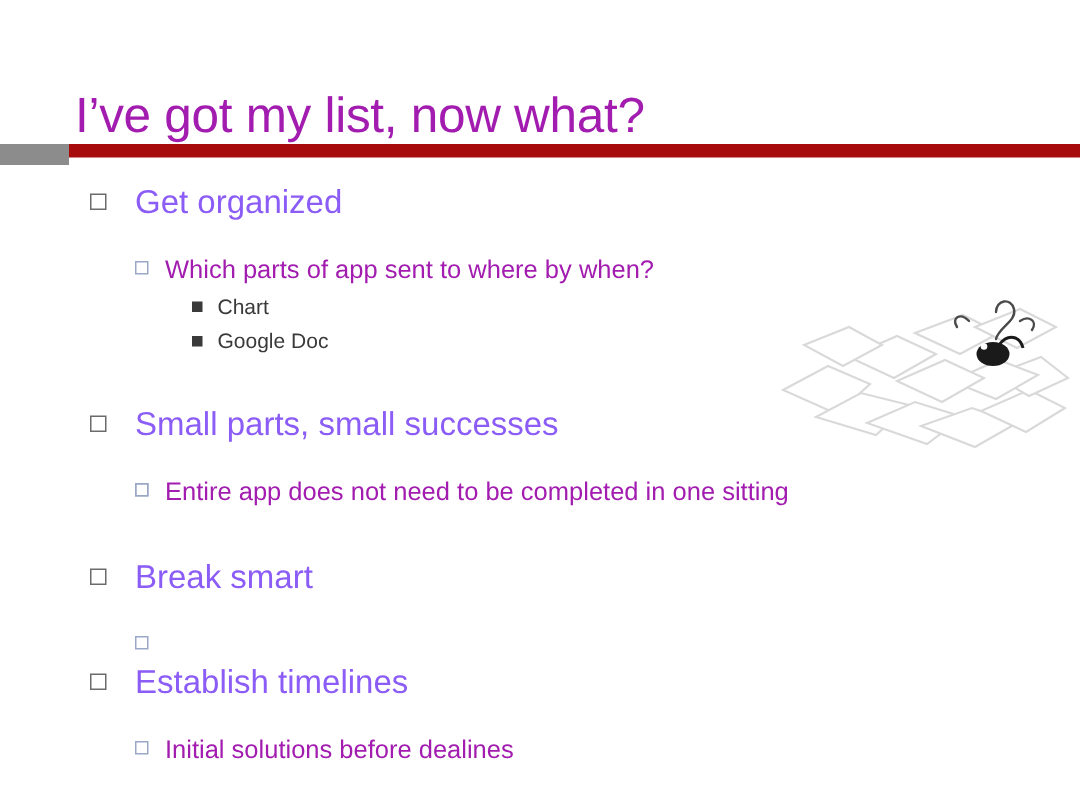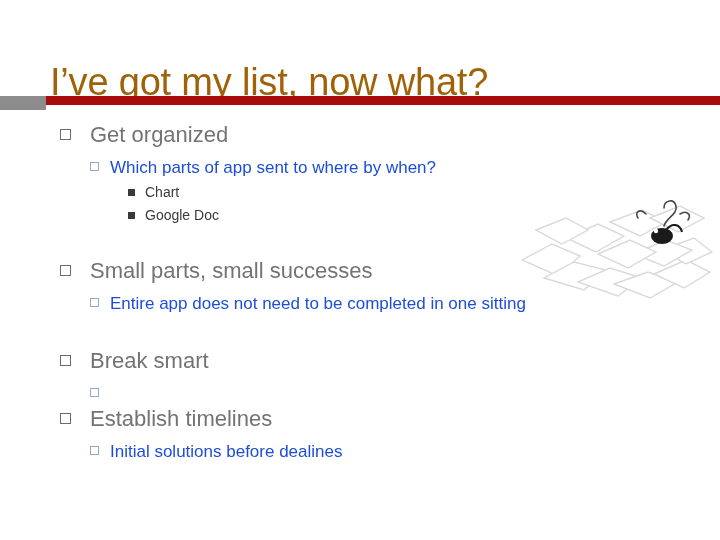--- a/index.html
+++ b/index.html
@@ -22,22 +22,22 @@
     height: 540px;
     overflow: hidden;
   }
 
   
   .title {
     position: absolute;
     left: 50px;
     top: 36px;
     width: 640px;
-    font-size: 38px;
-    color: #a16207;
+    font-size: 33px;
+    color: #a21caf;
     letter-spacing: -0.2px;
     font-weight: normal;
     white-space: nowrap;
   }
 
   
   .bar-wrap {
     position: absolute;
     left: 0;
     top: 96px;
@@ -66,44 +66,44 @@
     position: absolute;
     left: 52px;
     top: 120px;
     width: 660px;
   }
 
   .lvl1 {
     position: relative;
     padding-left: 38px;
     font-size: 22px;
-    color: #737373;
+    color: #8b5cf6;
     margin-top: 14px;
     line-height: 30px;
   }
   .lvl1:first-child { margin-top: 0; }
 
   .lvl1 .bullet-sq {
     position: absolute;
     left: 8px;
     top: 9px;
     width: 11px;
     height: 11px;
     border: 1px solid #6b6b6b;
     background: transparent;
     box-sizing: border-box;
   }
 
   .lvl2 {
     position: relative;
     padding-left: 58px;
     font-size: 17px;
-    color: #1d4ed8;
+    color: #a21caf;
     line-height: 24px;
-    margin-top: 6px;
+    margin-top: 18px;
   }
   .lvl2 .bullet-sq2 {
     position: absolute;
     left: 38px;
     top: 6px;
     width: 9px;
     height: 9px;
     border: 1.5px solid #9aa7c7;
     background: transparent;
     box-sizing: border-box;

